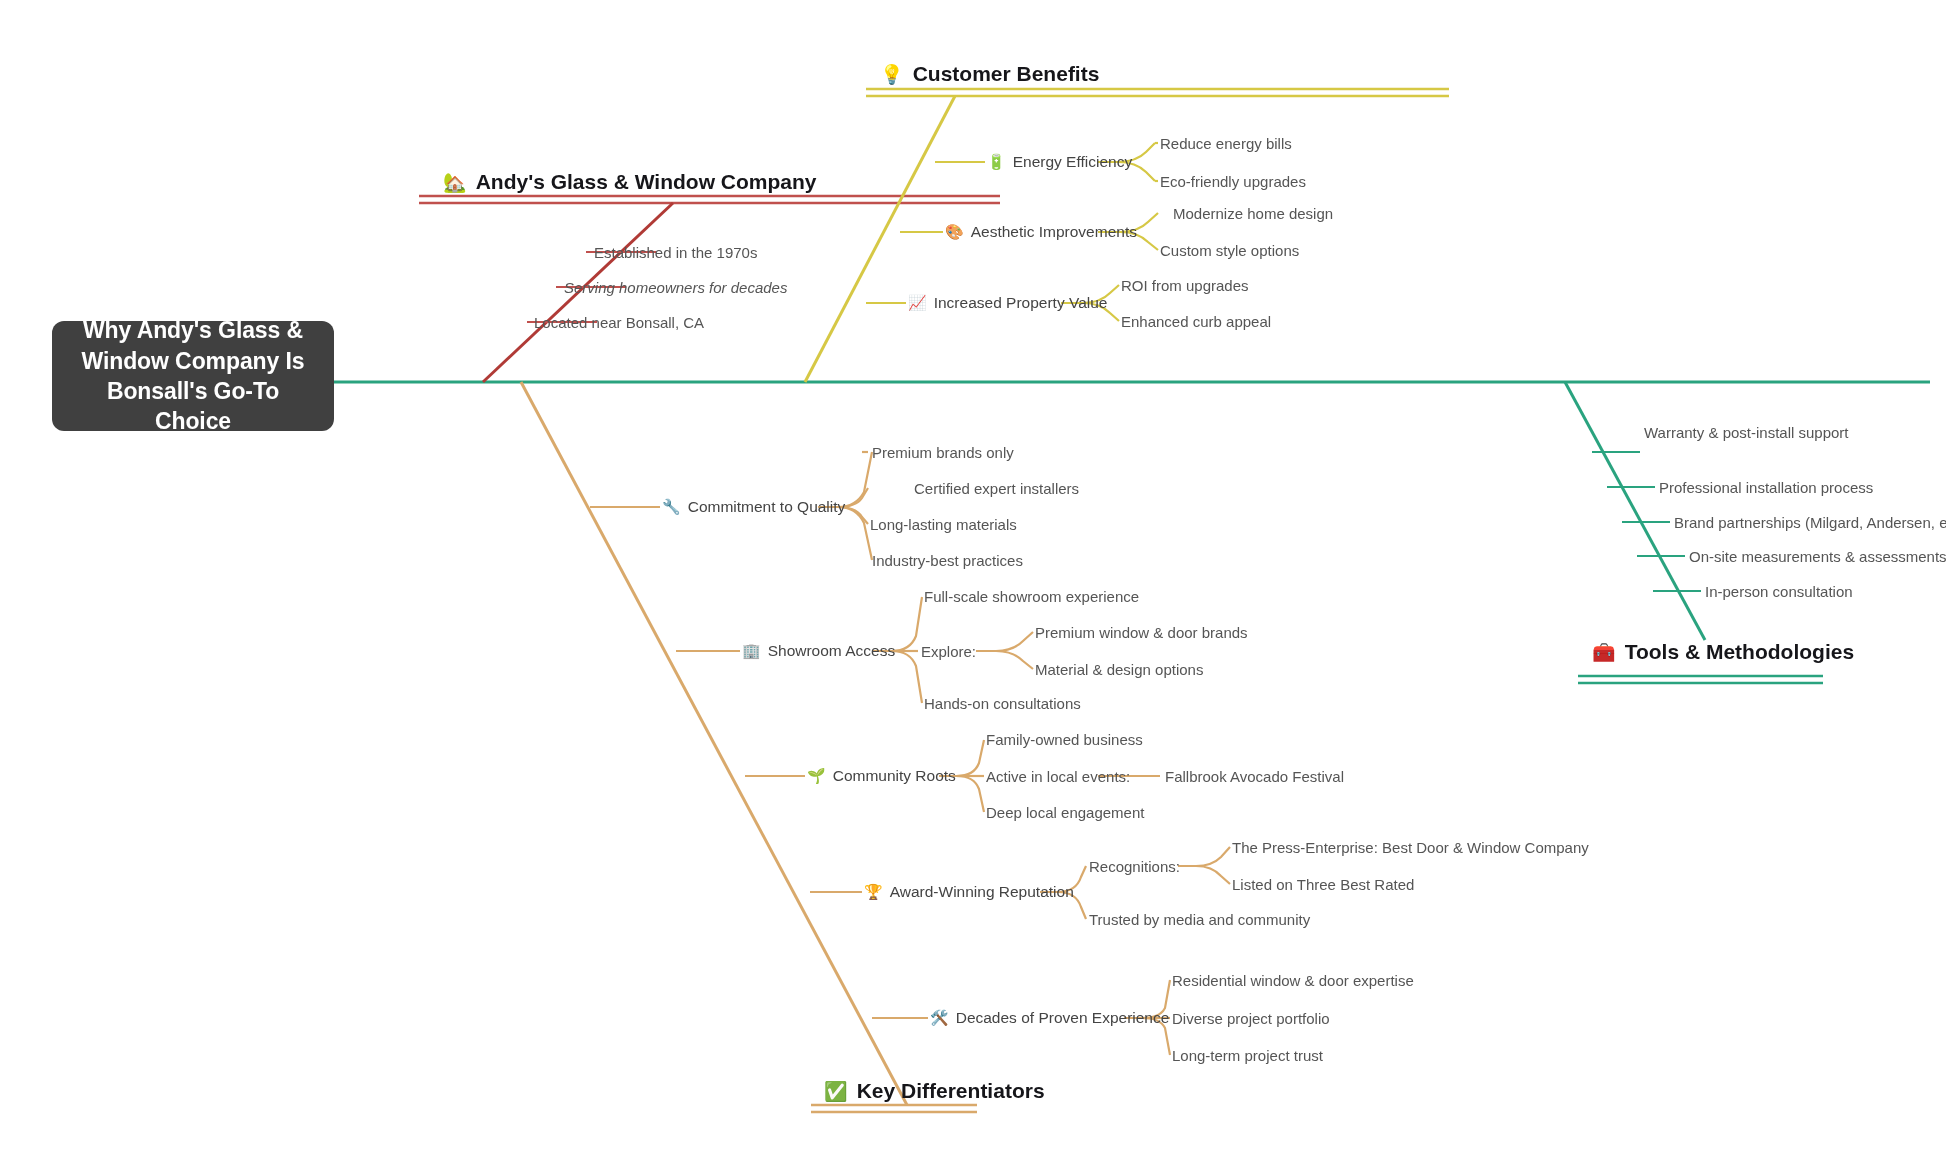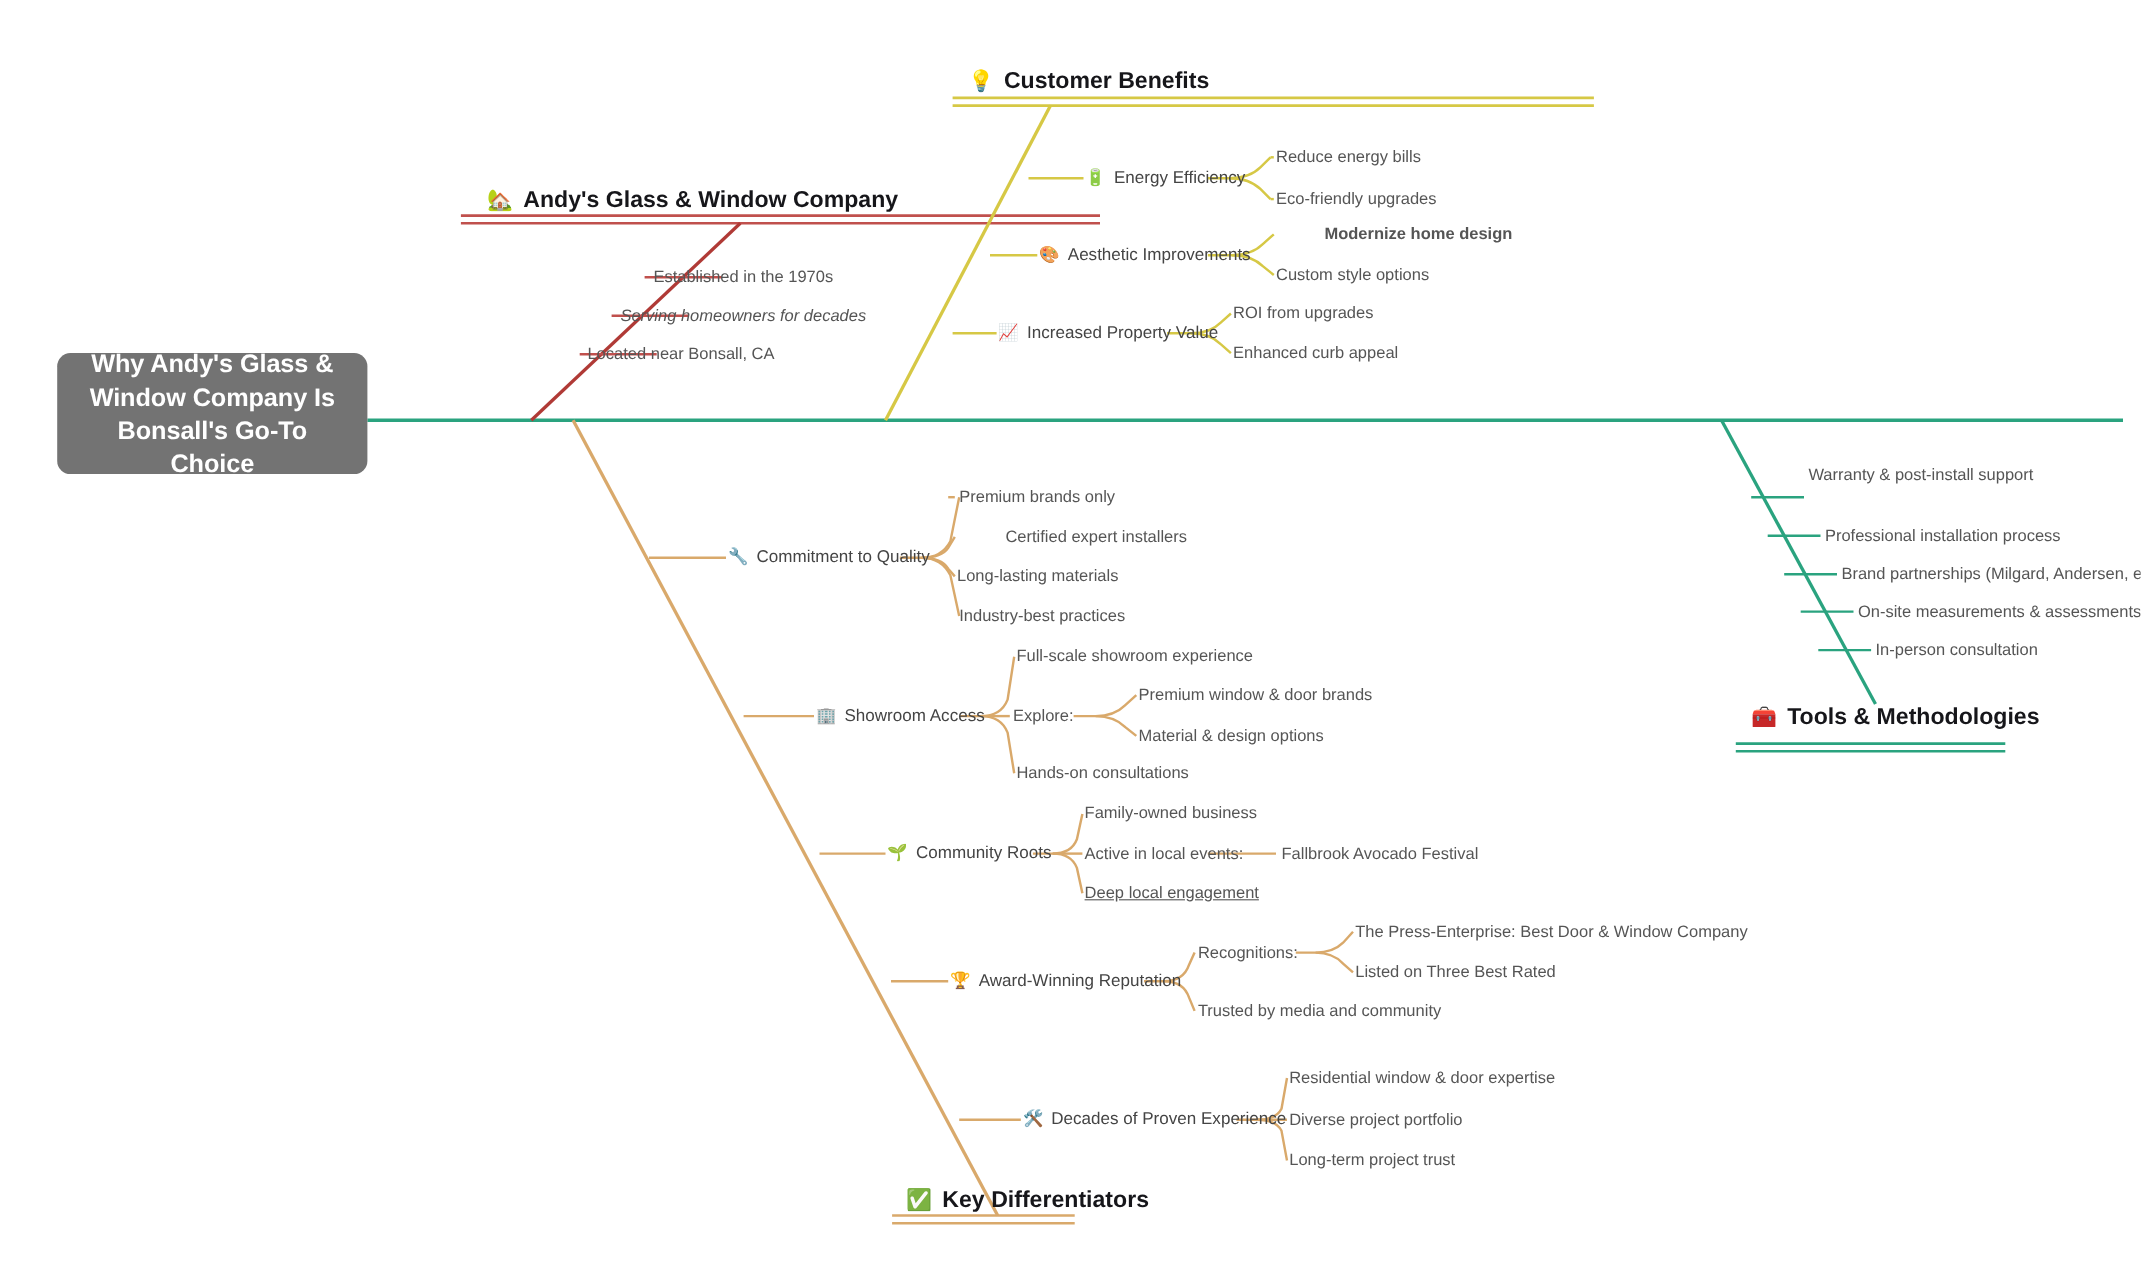--- a/index.html
+++ b/index.html
@@ -25,21 +25,21 @@
     top: 0;
     width: 1946px;
     height: 1154px;
   }
   .central-node {
     position: absolute;
     left: 52px;
     top: 321px;
     width: 282px;
     height: 110px;
-    background: #737373;
+    background: #404040;
     border-radius: 12px;
     box-sizing: border-box;
     display: flex;
     align-items: center;
     justify-content: center;
     padding: 6px 14px;
   }
   .central-node .ct {
     color: #ffffff;
     font-size: 23px;
@@ -180,21 +180,21 @@
     <span class="nicon">🔋</span>
     <span>Energy Efficiency</span>
   </div>
   <div class="leaf-label anchor-left" style="left:1160px; top:143px;">Reduce energy bills</div>
   <div class="leaf-label anchor-left" style="left:1160px; top:181px;">Eco-friendly upgrades</div>
 
   <div class="node-label lvl1 anchor-left" style="left:945px; top:232px;">
     <span class="nicon">🎨</span>
     <span>Aesthetic Improvements</span>
   </div>
-  <div class="leaf-label anchor-left" style="left:1204px; top:213px;font-weight:bold;">Modernize home design</div>
+  <div class="leaf-label anchor-left" style="left:1173px; top:213px;">Modernize home design</div>
   <div class="leaf-label anchor-left" style="left:1160px; top:250px;">Custom style options</div>
 
   <div class="node-label lvl1 anchor-left" style="left:908px; top:303px;">
     <span class="nicon">📈</span>
     <span>Increased Property Value</span>
   </div>
   <div class="leaf-label anchor-left" style="left:1121px; top:285px;">ROI from upgrades</div>
   <div class="leaf-label anchor-left" style="left:1121px; top:321px;">Enhanced curb appeal</div>
 
   <div class="branch-title" style="left:824px; top:1079px;">
@@ -221,21 +221,21 @@
   <div class="leaf-label anchor-left" style="left:1035px; top:669px;">Material &amp; design options</div>
   <div class="leaf-label anchor-left" style="left:924px; top:703px;">Hands-on consultations</div>
 
   <div class="node-label lvl1 anchor-left" style="left:807px; top:776px;">
     <span class="nicon">🌱</span>
     <span>Community Roots</span>
   </div>
   <div class="leaf-label anchor-left" style="left:986px; top:739px;">Family-owned business</div>
   <div class="leaf-label anchor-left" style="left:986px; top:776px;">Active in local events:</div>
   <div class="leaf-label anchor-left" style="left:1165px; top:776px;">Fallbrook Avocado Festival</div>
-  <div class="leaf-label anchor-left" style="left:986px; top:812px;text-decoration:underline;">Deep local engagement</div>
+  <div class="leaf-label anchor-left" style="left:986px; top:812px;">Deep local engagement</div>
 
   <div class="node-label lvl1 anchor-left" style="left:864px; top:892px;">
     <span class="nicon">🏆</span>
     <span>Award-Winning Reputation</span>
   </div>
   <div class="leaf-label anchor-left" style="left:1089px; top:866px;">Recognitions:</div>
   <div class="leaf-label anchor-left" style="left:1232px; top:847px;">The Press-Enterprise: Best Door &amp; Window Company</div>
   <div class="leaf-label anchor-left" style="left:1232px; top:884px;">Listed on Three Best Rated</div>
   <div class="leaf-label anchor-left" style="left:1089px; top:919px;">Trusted by media and community</div>
 

